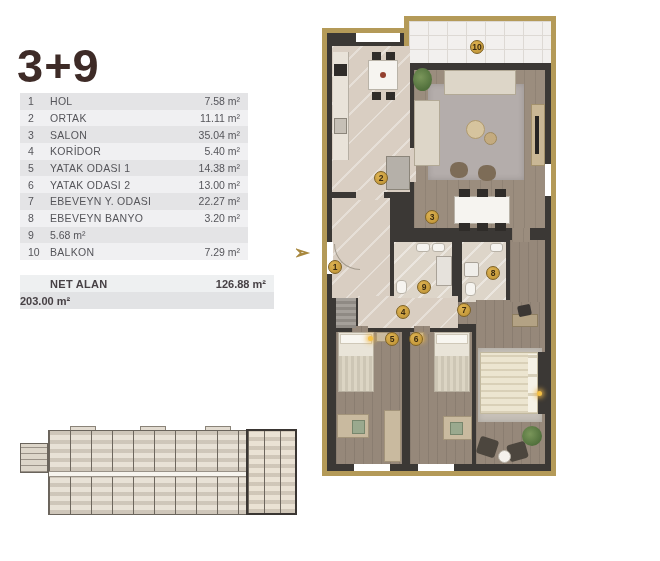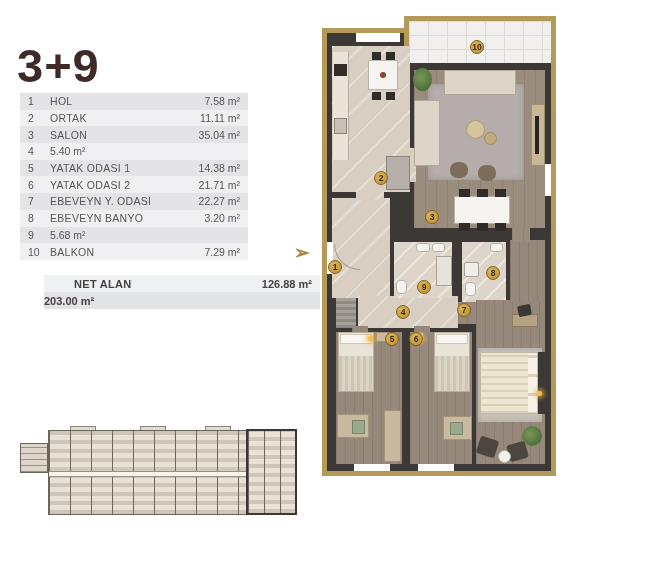--- a/index.html
+++ b/index.html
@@ -12,21 +12,21 @@
 
   
   #rooms-table{left:20px;top:93px;width:228px;}
   .room-row{display:flex;align-items:center;height:16.7px;font-size:10.5px;color:#55555a;}
   .room-row.odd{background:#e4e4e6;}
   .room-row.even{background:#f0f0f2;}
   .cell-no{width:30px;padding-left:8px;box-sizing:border-box;}
   .cell-name{flex:1;letter-spacing:.3px;}
   .cell-area{padding-right:8px;text-align:right;}
 
-  #summary-table{left:20px;top:275px;width:276px;margin-left:24px;}
+  #summary-table{left:20px;top:275px;width:254px;}
   .sum-row{display:flex;align-items:center;height:17px;font-size:11px;font-weight:bold;color:#474145;}
   .sum-row.r0{background:#eef0f1;}
   .sum-row.r1{background:#e2e3e5;}
   .sum-label{flex:1;padding-left:30px;letter-spacing:.3px;}
   .sum-value{padding-right:8px;text-align:right;}
 
   
   #entry-arrow{left:294px;top:241px;font-size:19px;color:#a8883e;font-weight:bold;}
 
   
@@ -100,31 +100,32 @@
         <span class="cell-name">ORTAK</span>
         <span class="cell-area">11.11 m²</span>
       </div>
       <div class="room-row odd">
         <span class="cell-no">3</span>
         <span class="cell-name">SALON</span>
         <span class="cell-area">35.04 m²</span>
       </div>
       <div class="room-row even">
         <span class="cell-no">4</span>
+        <span class="cell-name">KORİDOR</span>
         <span class="cell-area">5.40 m²</span>
       </div>
       <div class="room-row odd">
         <span class="cell-no">5</span>
         <span class="cell-name">YATAK ODASI 1</span>
         <span class="cell-area">14.38 m²</span>
       </div>
       <div class="room-row even">
         <span class="cell-no">6</span>
         <span class="cell-name">YATAK ODASI 2</span>
-        <span class="cell-area">21.71 m²</span>
+        <span class="cell-area">13.00 m²</span>
       </div>
       <div class="room-row odd">
         <span class="cell-no">7</span>
         <span class="cell-name">EBEVEYN Y. ODASI</span>
         <span class="cell-area">22.27 m²</span>
       </div>
       <div class="room-row even">
         <span class="cell-no">8</span>
         <span class="cell-name">EBEVEYN BANYO</span>
         <span class="cell-area">3.20 m²</span>

